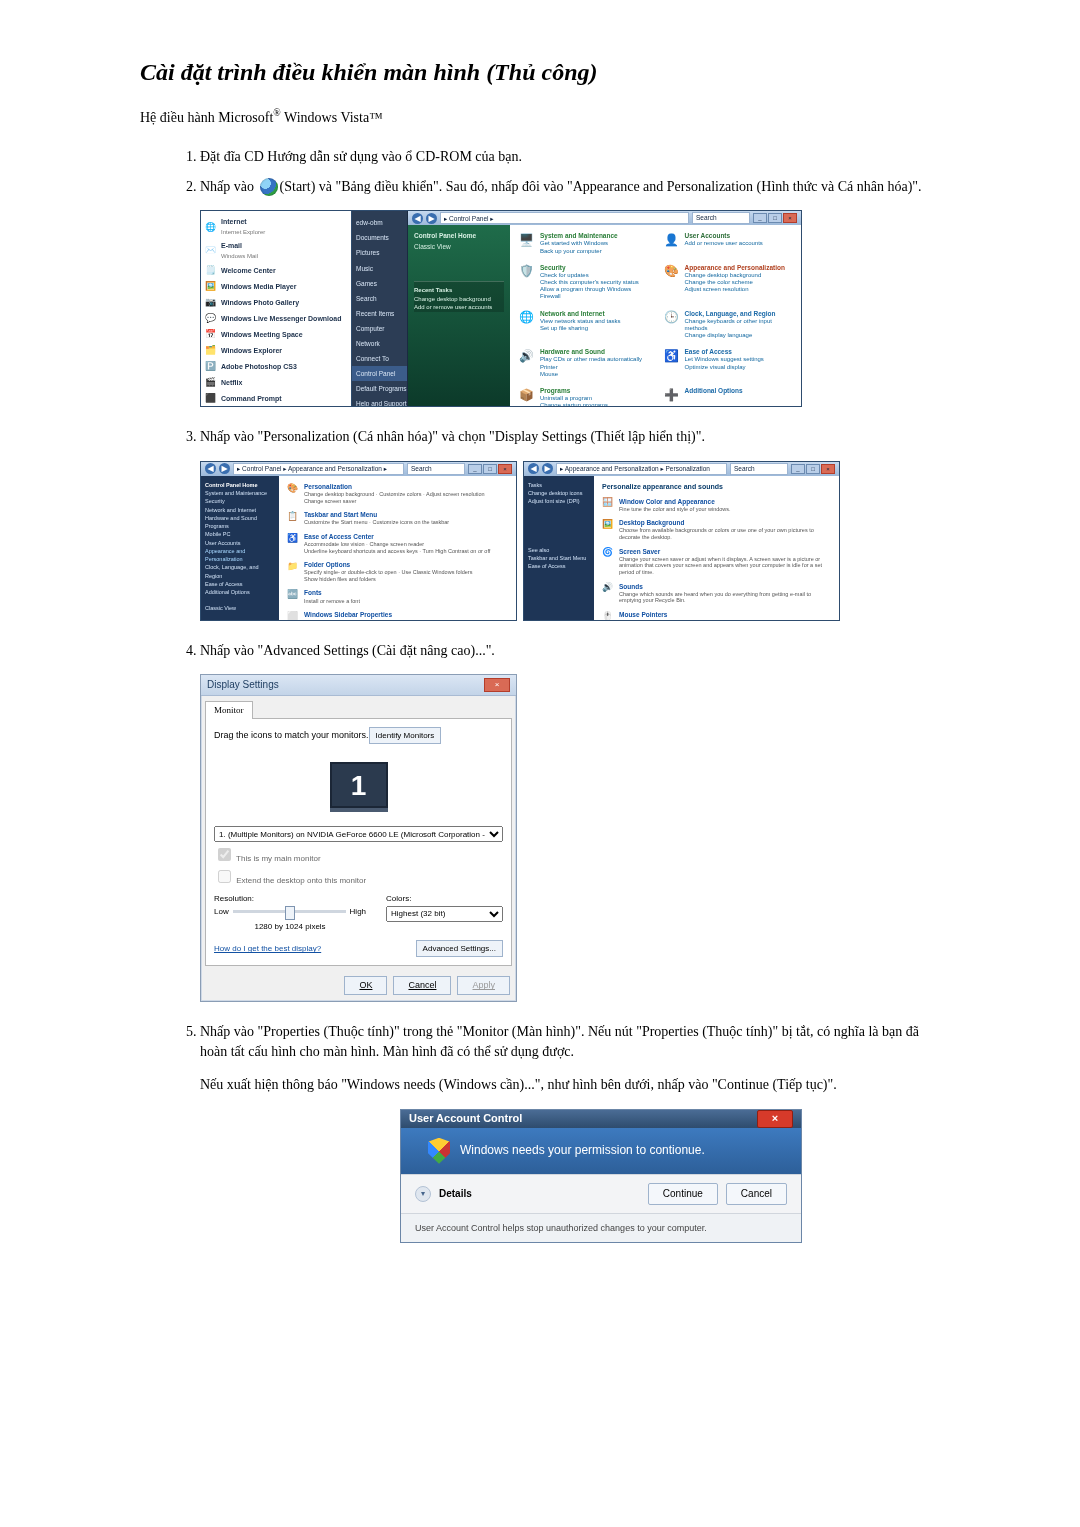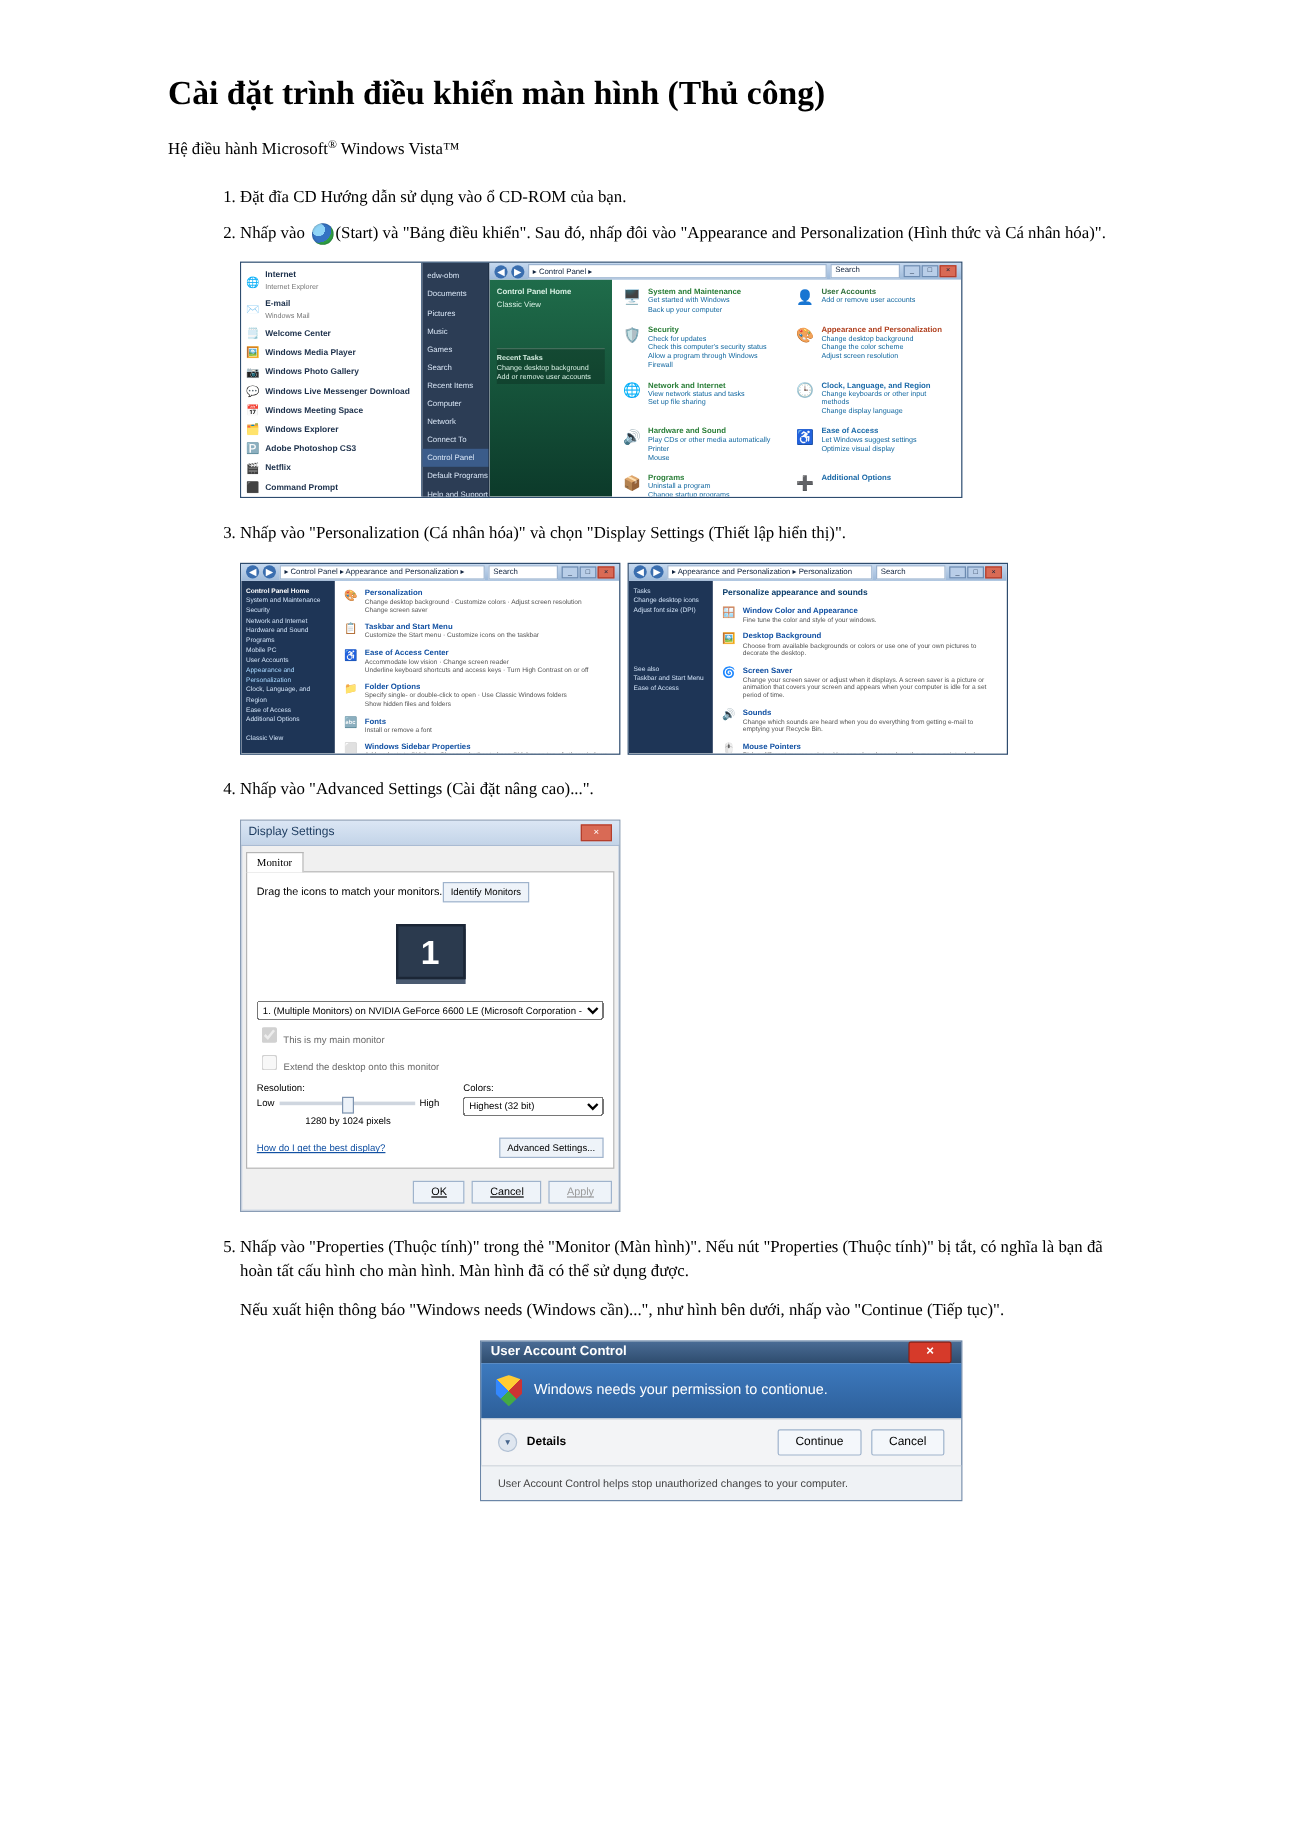--- a/index.html
+++ b/index.html
@@ -5,23 +5,24 @@
   body {
     font-family: "Times New Roman", serif;
     max-width: 800px;
     margin: 40px auto;
     padding: 0 20px;
     color: #000;
     font-size: 14px;
     line-height: 1.4;
   }
   h1 {
-    font-size: 28px;
+    font-size: 24px;
     font-weight: bold;
     margin-bottom: 16px;
+    font-style: italic;
   }
   .subtitle sup {
     font-size: 0.7em;
   }
   ol.steps {
     list-style: decimal;
     padding-left: 60px;
     margin-top: 20px;
   }
   ol.steps > li {
@@ -488,21 +489,21 @@
     border: 1px solid #8e1f13;
     border-radius: 2px;
     color: #fff;
     font-size: 11px;
     text-align: center;
     font-weight: bold;
   }
   .figD .banner {
     background: linear-gradient(#3d7abf, #2d5f99);
     color: #fff;
-    padding: 10px 12px;
+    padding: 10px 27px;
     display: flex;
     align-items: center;
     gap: 10px;
     font-size: 12px;
   }
   .figD .shield {
     width: 22px;
     height: 26px;
     background:
       conic-gradient(from 45deg, #c33 0 25%, #4a4 0 50%, #38f 0 75%, #fc3 0 100%);

